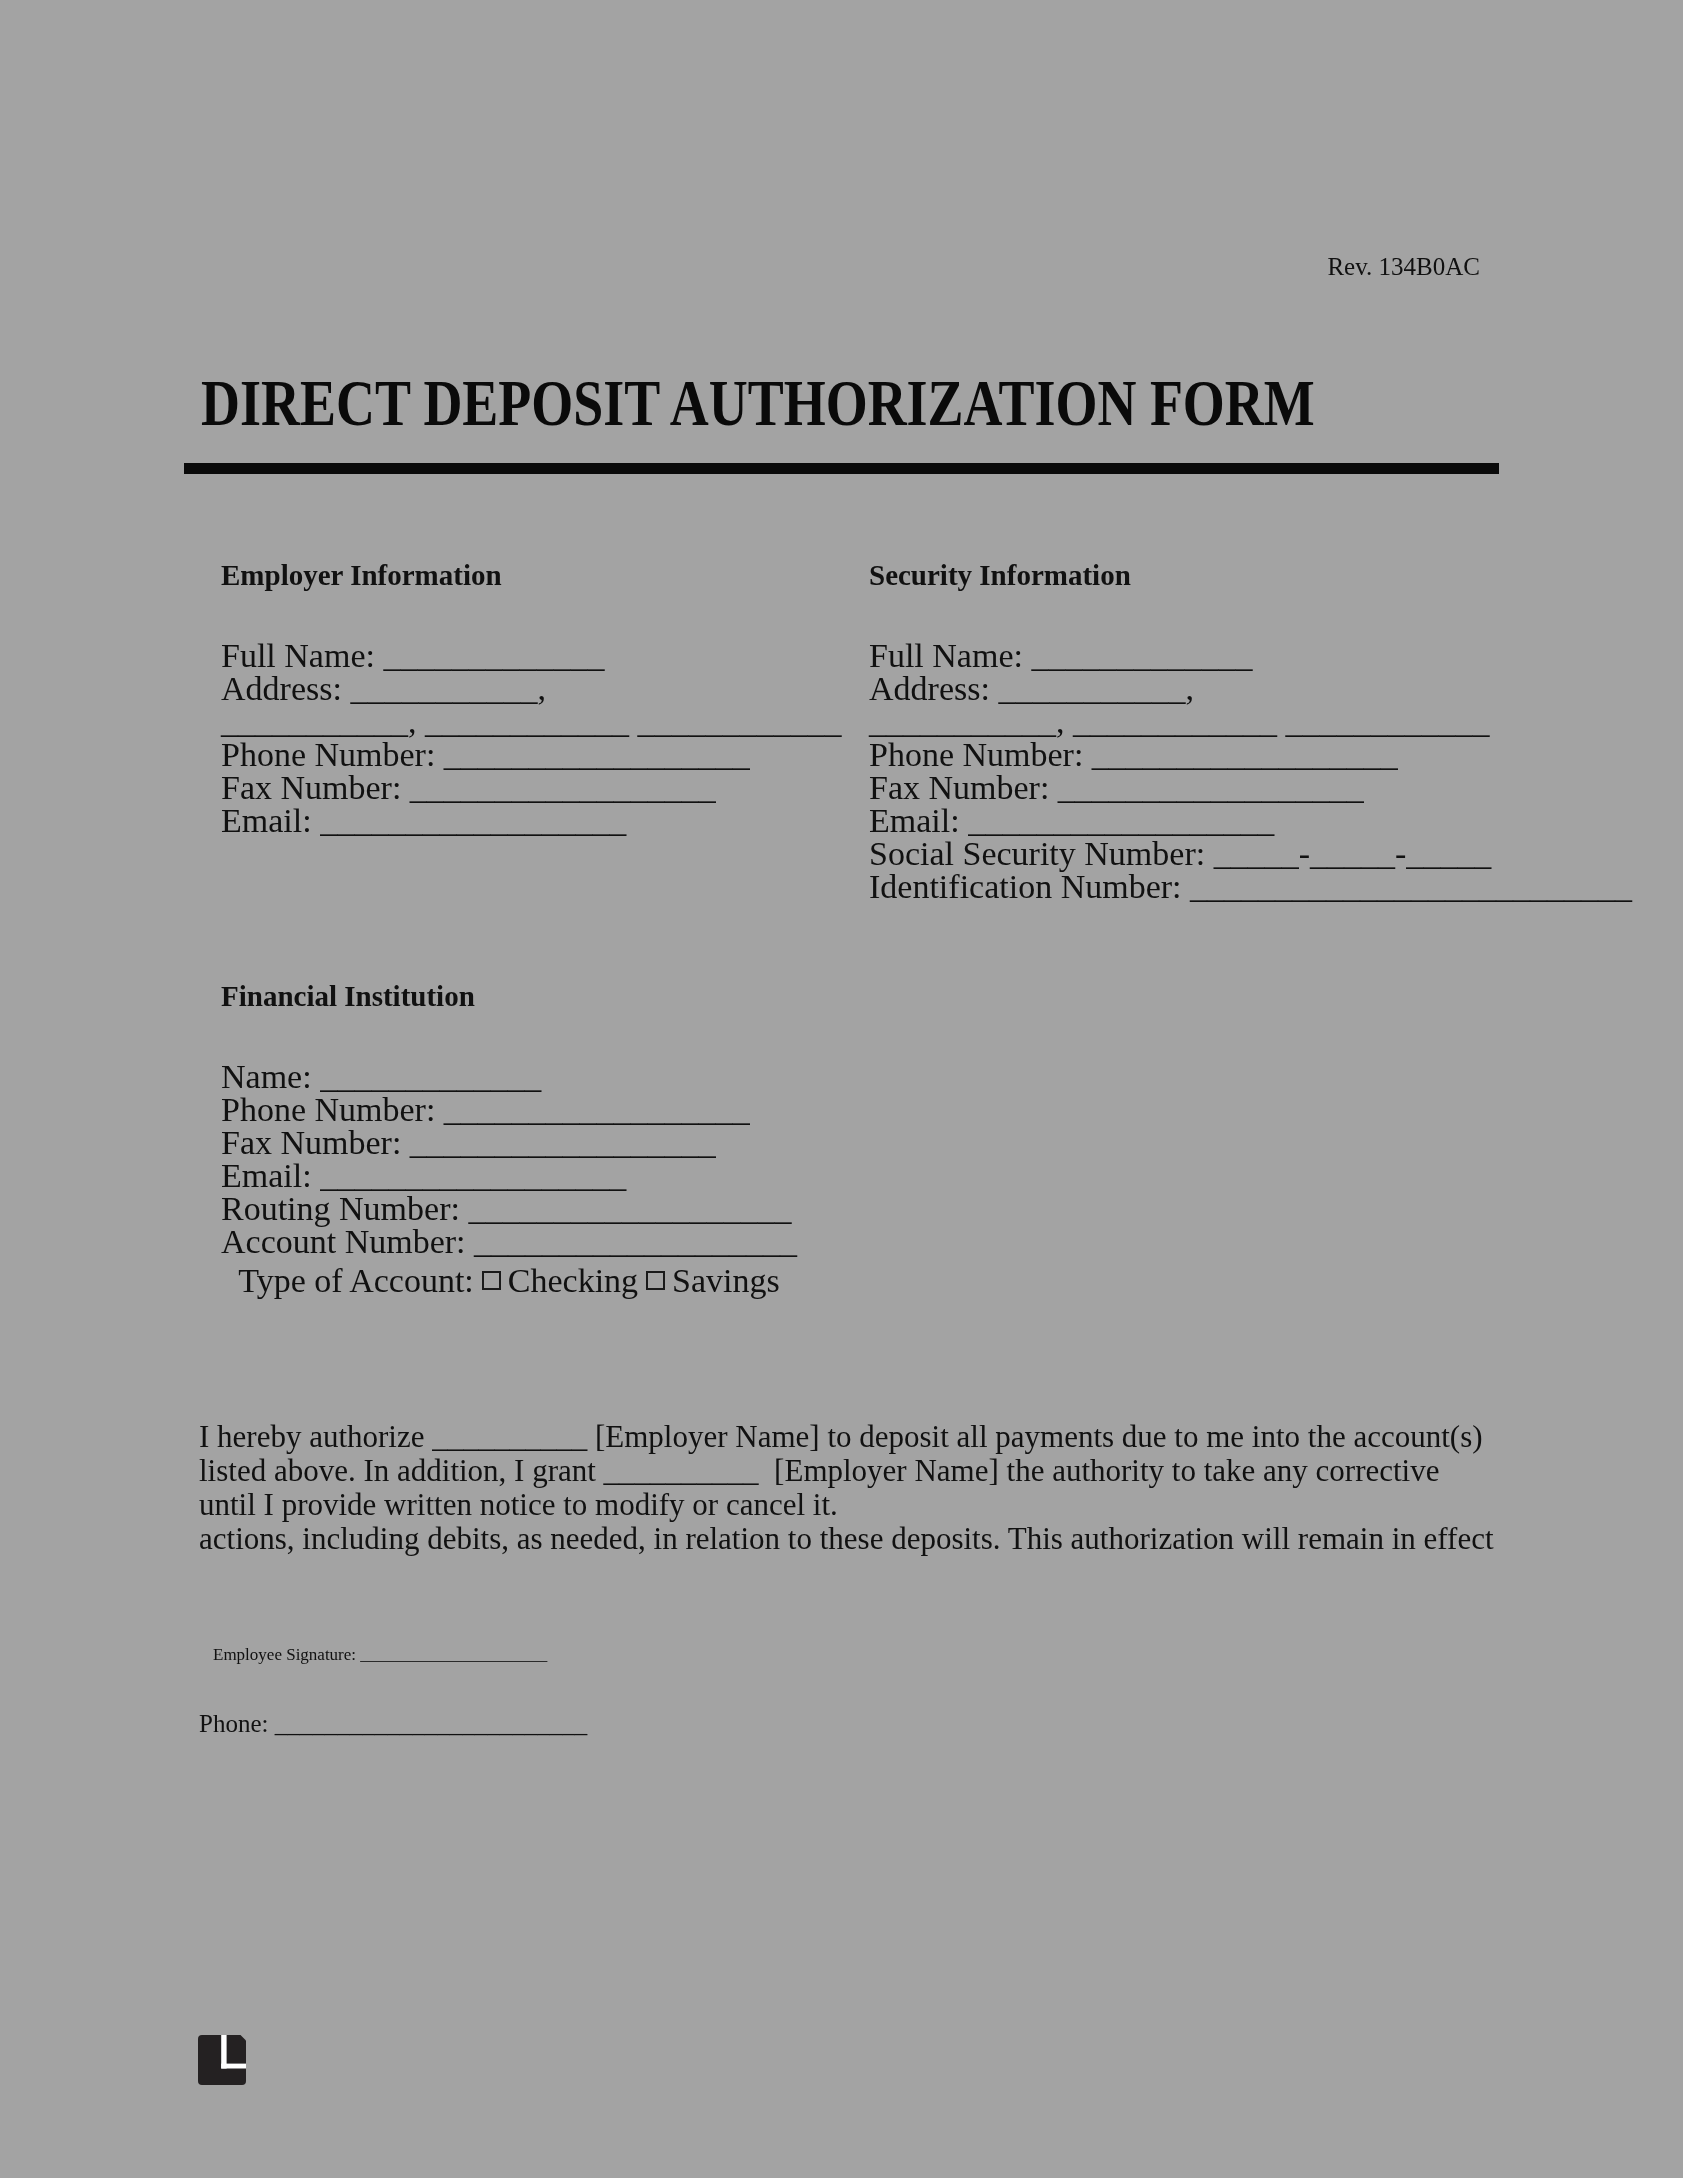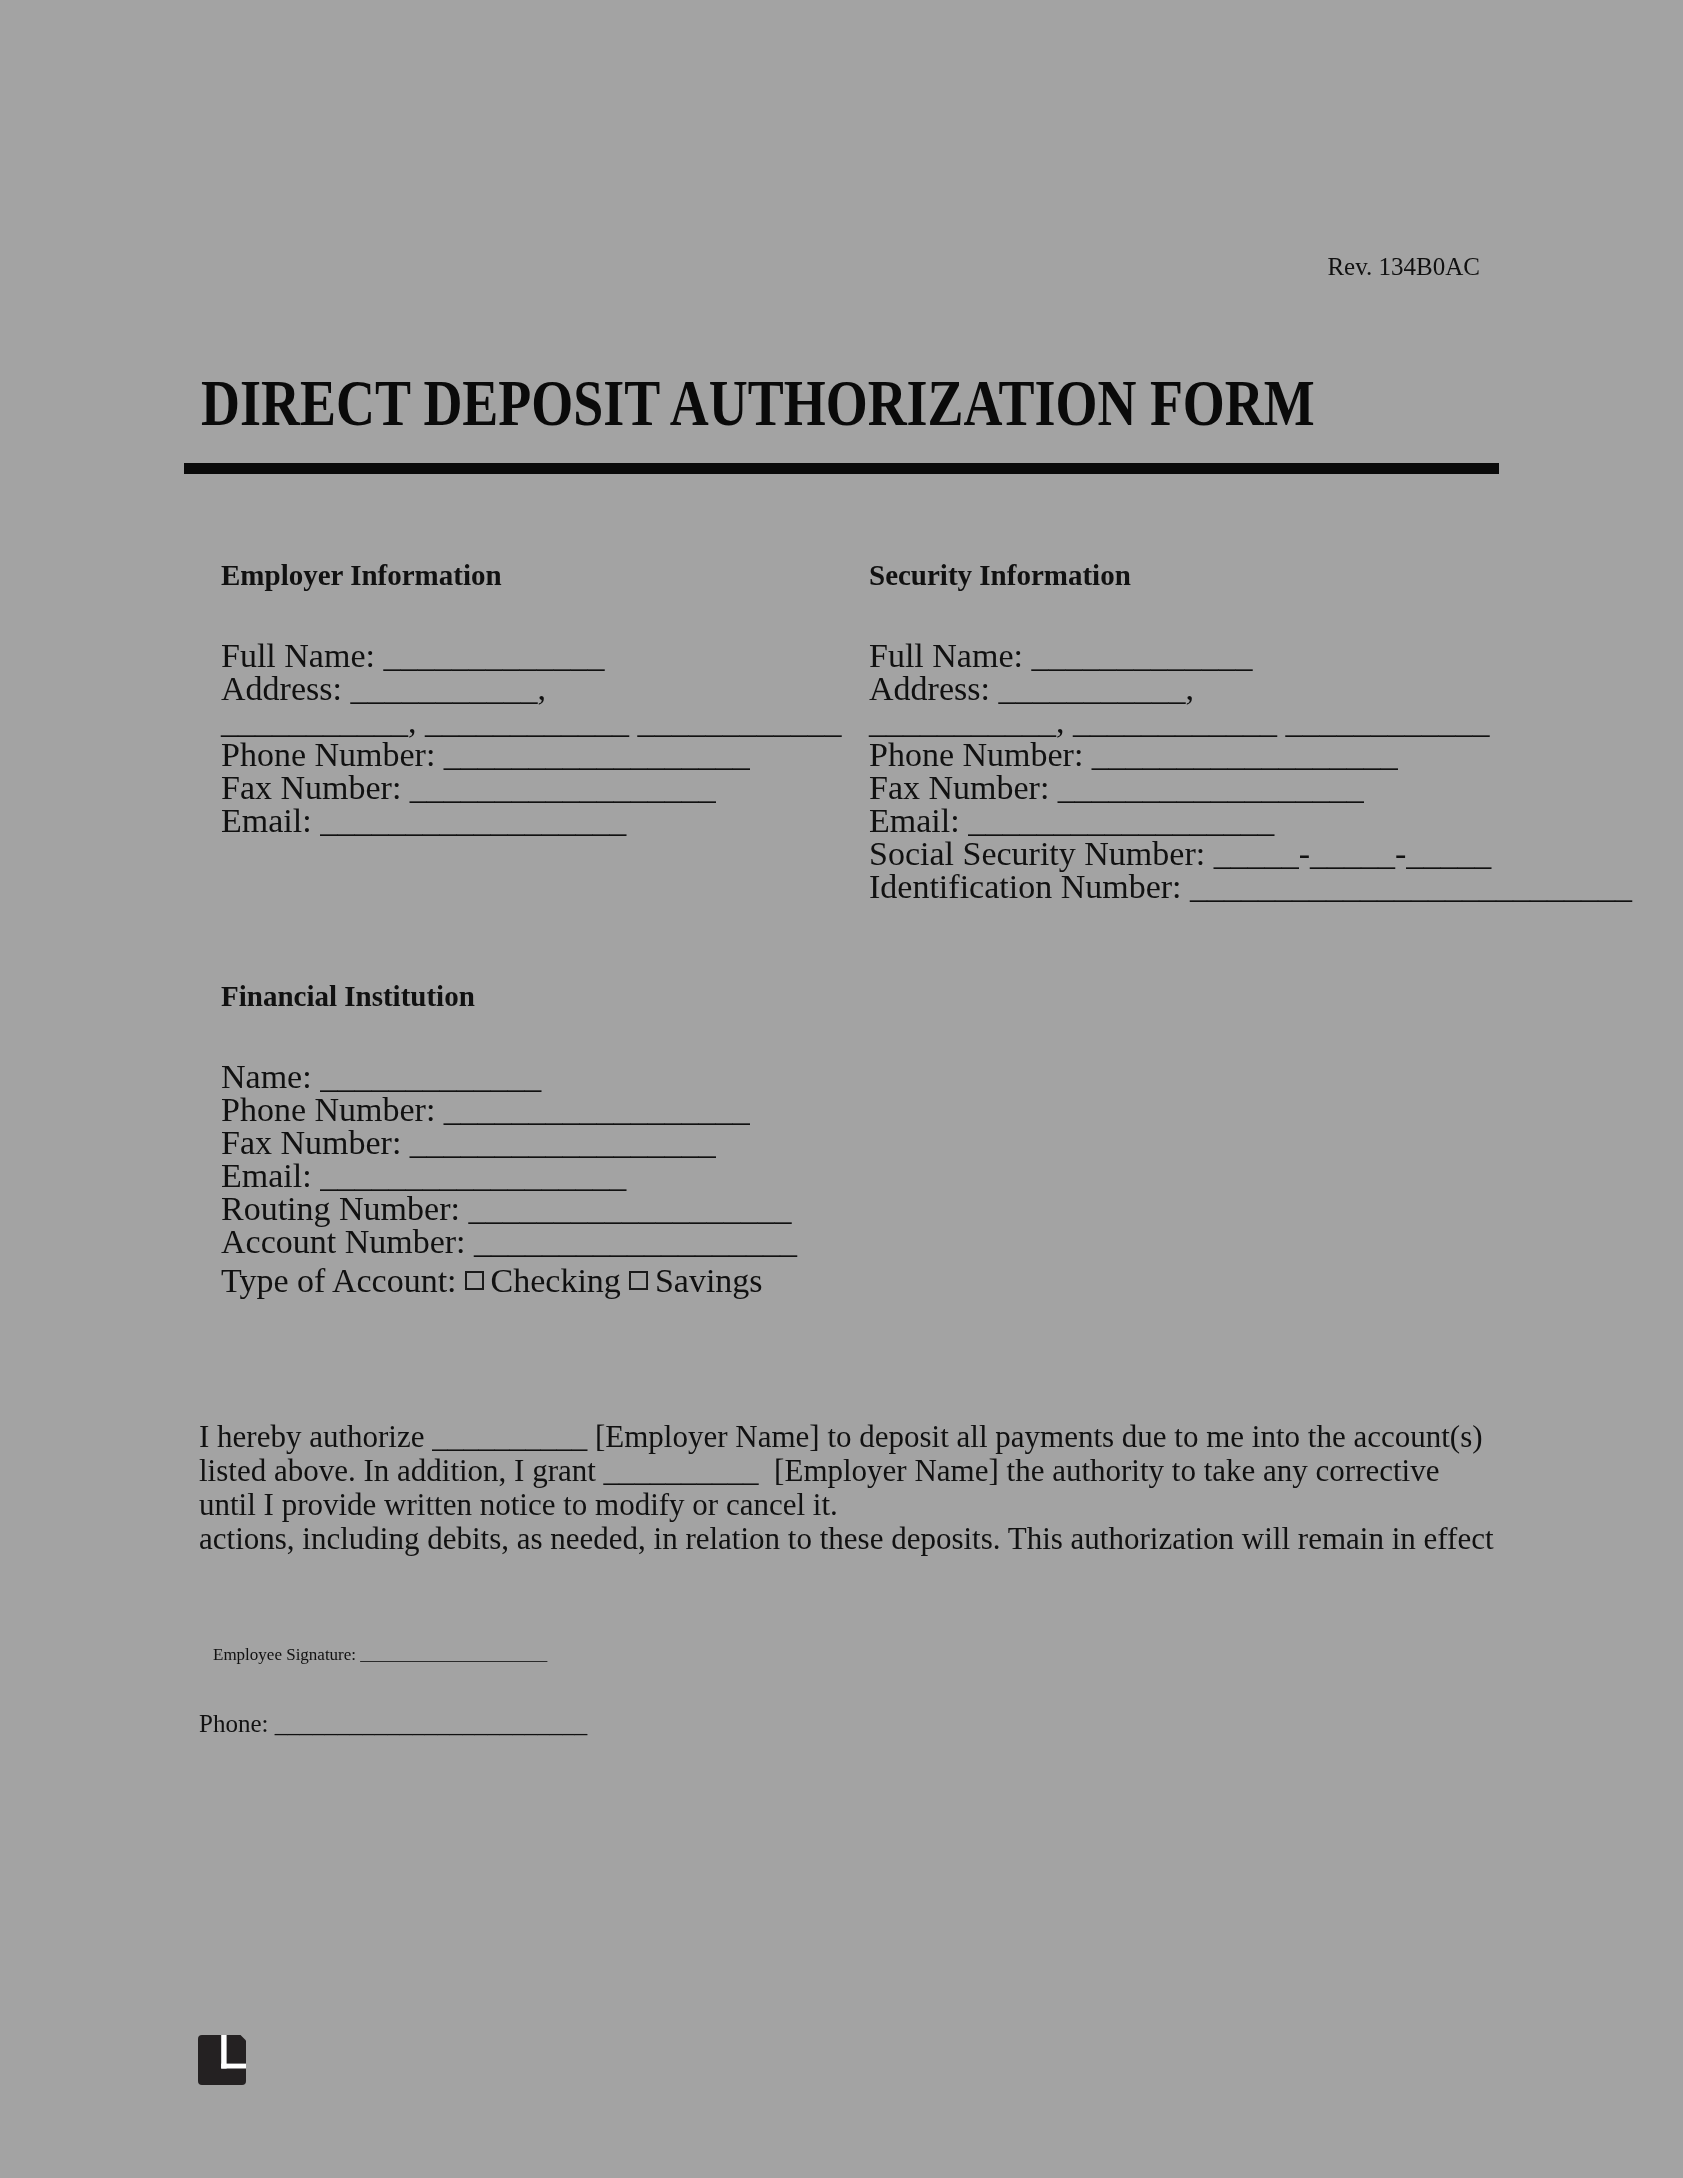--- a/index.html
+++ b/index.html
@@ -59,20 +59,21 @@
   }
   .row {
     font-size: 34px;
     line-height: 33px;
     white-space: pre;
   }
   .account-type-row {
     margin-top: 6px;
     display: flex;
     align-items: center;
+    justify-content: center;
   }
   .checkbox {
     display: inline-block;
     width: 15px; height: 15px;
     border: 2px solid #1a1a1a;
     margin: 0 7px 0 8px;
     flex: 0 0 auto;
   }
   .authorization {
     position: absolute;

